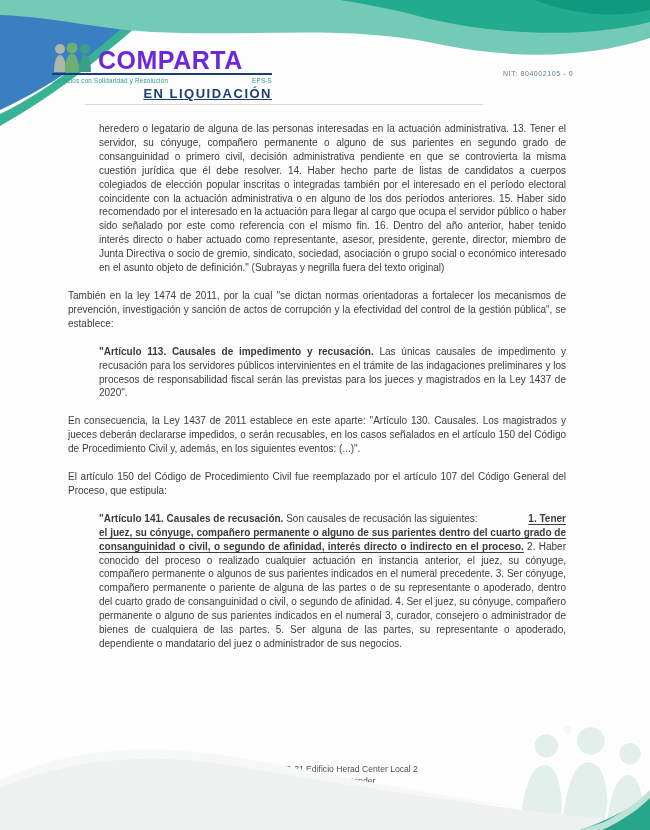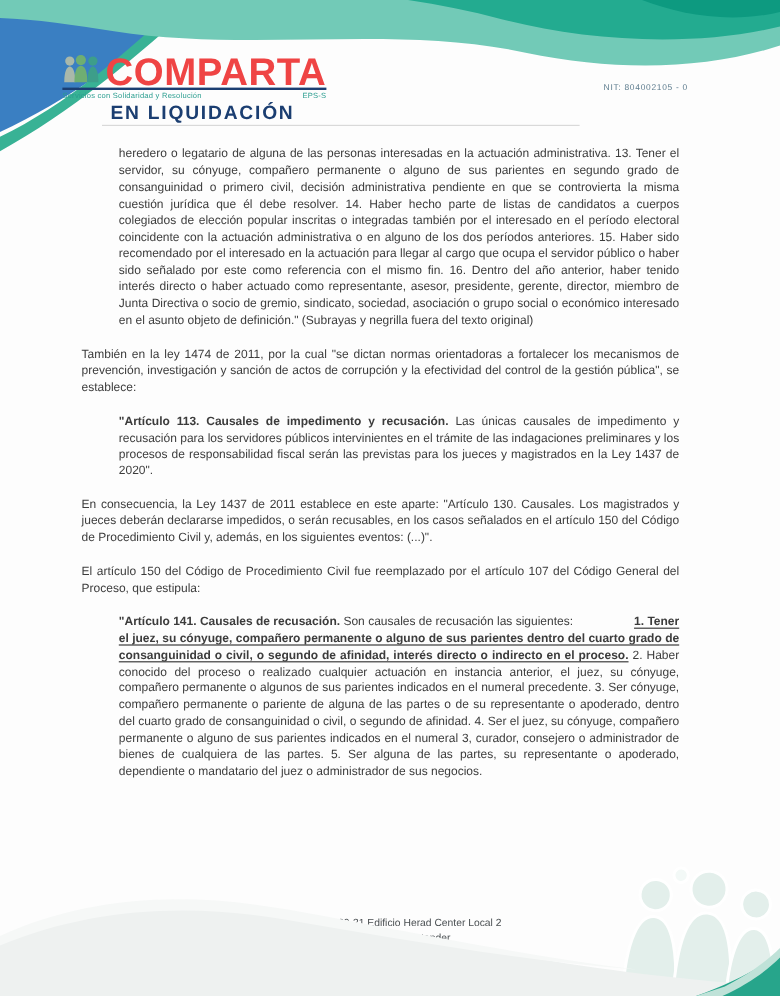--- a/index.html
+++ b/index.html
@@ -9,23 +9,23 @@
     font-family:"Liberation Sans","DejaVu Sans",sans-serif;
   }
   .page{position:absolute;inset:0;width:650px;height:830px;background:#fdfdfd;}
 
   
   .header-wave{position:absolute;top:0;left:0;width:650px;height:128px;pointer-events:none;}
 
   
   .logo{position:absolute;left:52px;top:42px;width:220px;}
   .logo-row{display:flex;align-items:flex-end;gap:2px;border-bottom:2px solid #1b3e71;padding-bottom:1px;}
-  .brand{color:#ef4444;font-weight:bold;font-size:32px;letter-spacing:.5px;line-height:24px;}
+  .brand{color:#6d28d9;font-weight:bold;font-size:25px;letter-spacing:.5px;line-height:24px;}
   .tagline{display:flex;justify-content:space-between;color:#2a9d8f;font-size:6.3px;margin-top:2px;letter-spacing:.2px;}
-  .status{color:#1b3e71;font-weight:bold;font-size:16px;letter-spacing:1.5px;text-align:left;margin-top:2px;padding-left:40px;}
+  .status{color:#1b3e71;font-weight:bold;font-size:13px;letter-spacing:1.5px;text-align:right;margin-top:2px;padding-left:40px;text-decoration:underline;}
 
   .nit{position:absolute;left:503px;top:70px;font-size:7px;color:#5c7b8d;letter-spacing:.6px;}
 
   .divider{position:absolute;top:104px;left:85px;width:398px;height:1px;background:#d9d9d9;}
 
   
   .content{
     position:absolute;top:122px;left:68px;width:498px;
     font-size:10px;line-height:13.9px;color:#3c3c3c;
     text-align:justify;

